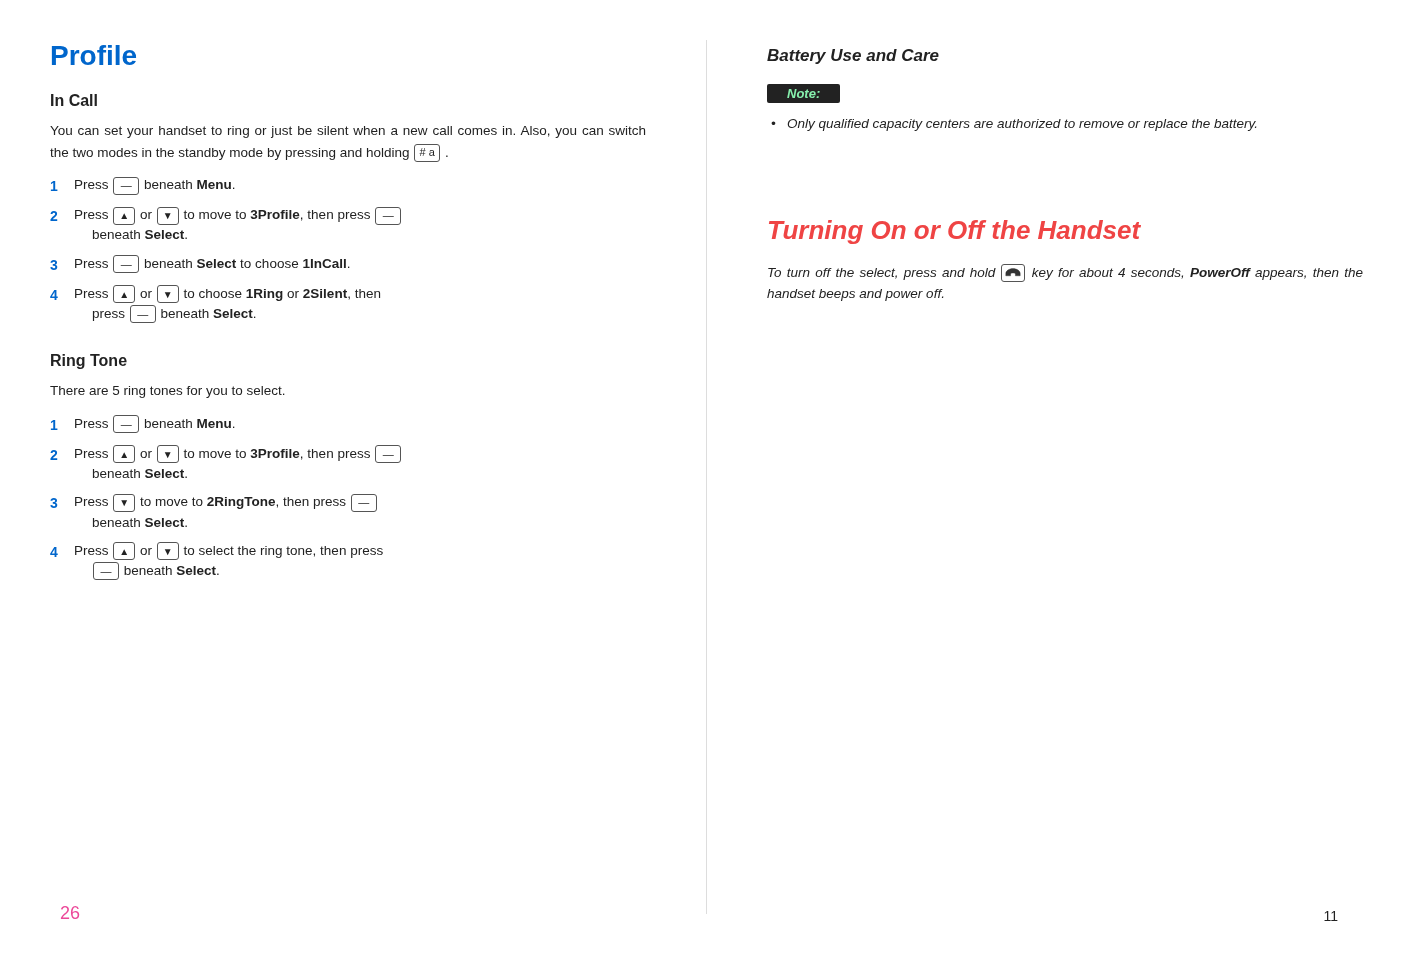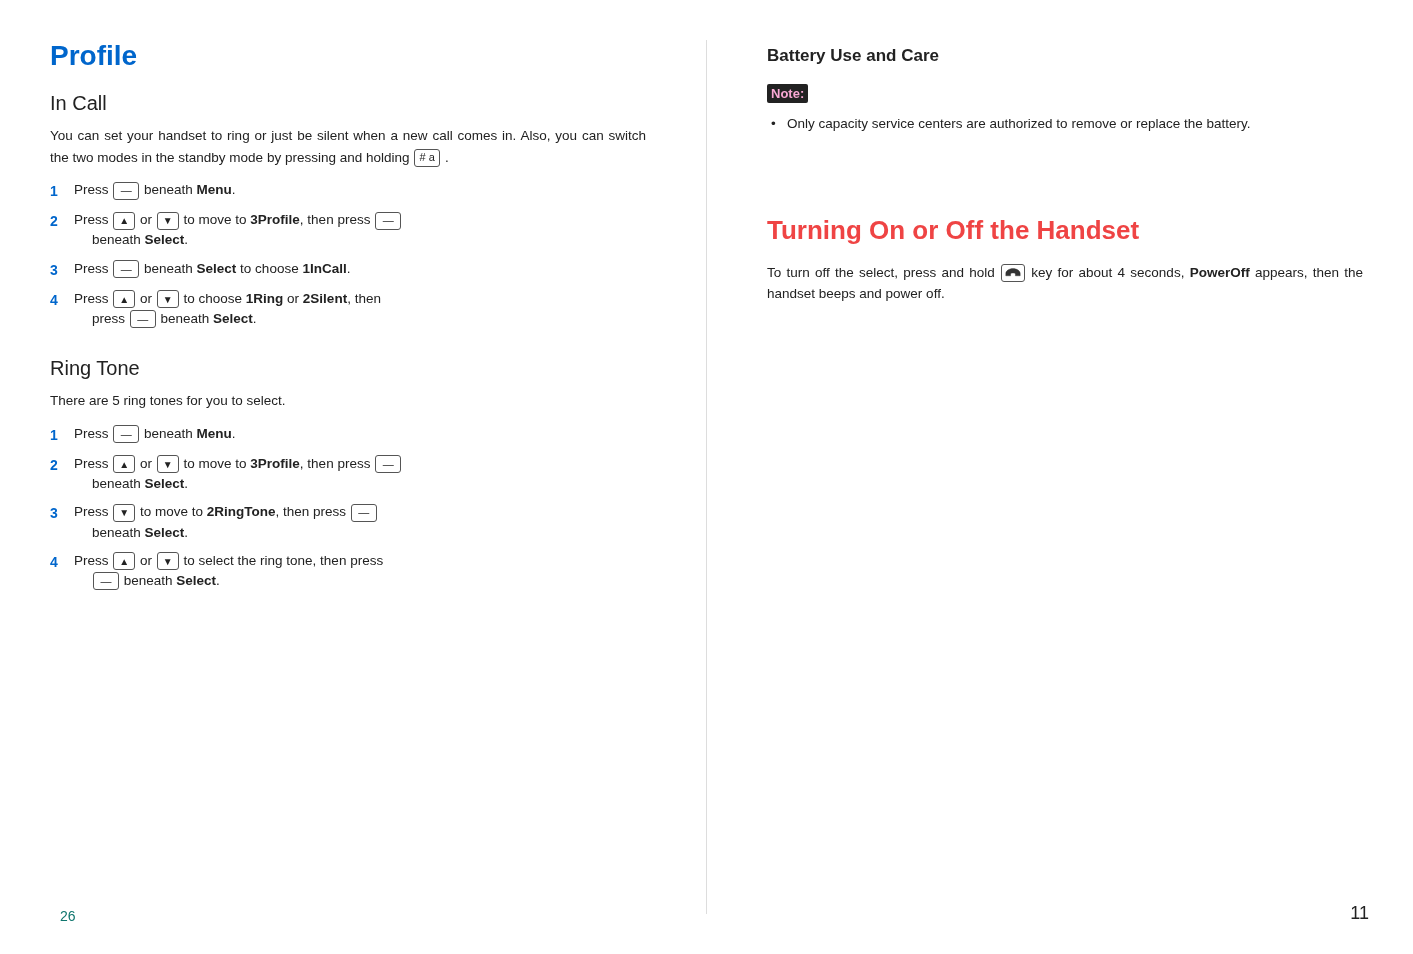--- a/index.html
+++ b/index.html
@@ -19,44 +19,45 @@
       gap: 0;
     }
     .left-column {
       flex: 1;
       padding-right: 60px;
       border-right: 1px solid #ddd;
     }
     .right-column {
       flex: 1;
       padding-left: 60px;
+      font-style: italic;
     }
     .page-number-left {
       position: absolute;
       bottom: 30px;
       left: 60px;
-      font-size: 14px;
-      color: #0f766e;
+      font-size: 18px;
+      color: #ec4899;
     }
     .page-number-right {
       position: absolute;
       bottom: 30px;
-      right: 44px;
-      font-size: 18px;
+      right: 75px;
+      font-size: 14px;
       color: #222;
     }
     h1.section-title {
       color: #0066cc;
       font-size: 28px;
       font-weight: bold;
       margin-bottom: 20px;
     }
     h2.sub-title {
-      font-size: 20px;
-      font-weight: normal;
+      font-size: 16px;
+      font-weight: bold;
       color: #222;
       margin-bottom: 10px;
       margin-top: 6px;
     }
     .body-text {
       font-size: 13.5px;
       line-height: 1.6;
       margin-bottom: 12px;
       text-align: justify;
     }
@@ -151,24 +152,24 @@
       font-size: 11px;
       min-width: 22px;
       height: 18px;
       background: #fff;
       vertical-align: middle;
       margin: 0 1px;
     }
     .note-box {
       display: inline-block;
       background: #222;
-      color: #f9a8d4;
+      color: #86efac;
       font-size: 13px;
       font-weight: bold;
-      padding: 2px 4px;
+      padding: 2px 20px;
       margin-bottom: 10px;
       border-radius: 2px;
     }
     .note-section {
       margin-top: 18px;
       margin-bottom: 20px;
     }
     .bullet-list {
       list-style: none;
       margin-left: 4px;
@@ -304,21 +305,21 @@
     </div>
 
     <div class="right-column">
 
       <h2 class="sub-title" style="font-size:17px; font-weight:bold;">Battery Use and Care</h2>
 
 
       <div class="note-section">
         <div class="note-box">Note:</div>
         <ul class="bullet-list">
-          <li>Only capacity service centers are authorized to remove or replace the battery.</li>
+          <li>Only qualified capacity centers are authorized to remove or replace the battery.</li>
         </ul>
       </div>
 
       <div class="section-divider" style="margin-top: 80px;"></div>
 
       <h1 class="turning-title">Turning On or Off the Handset</h1>
 
 
       <p class="body-text">
         <span>To turn off the select, press and hold</span>

